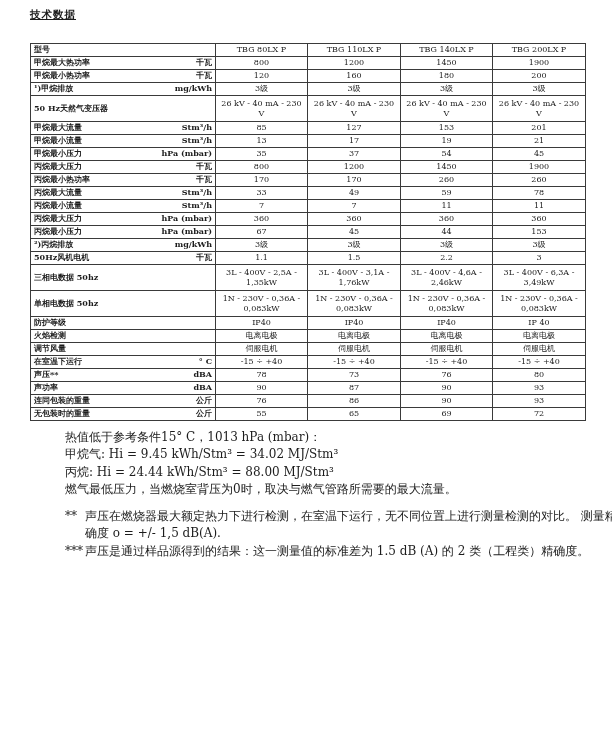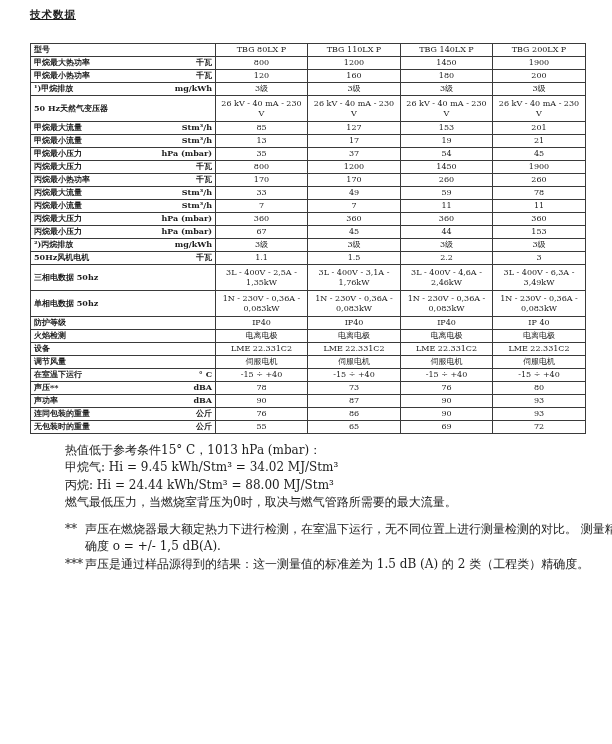--- a/index.html
+++ b/index.html
@@ -303,32 +303,20 @@
             </div>
           </td>
           <td class="val">电离电极</td>
           <td class="val">电离电极</td>
           <td class="val">电离电极</td>
           <td class="val">电离电极</td>
         </tr>
         <tr>
           <td class="label-cell">
             <div class="label-wrap">
-              <span>设备</span>
-              <span class="unit"></span>
-            </div>
-          </td>
-          <td class="val">LME 22.331C2</td>
-          <td class="val">LME 22.331C2</td>
-          <td class="val">LME 22.331C2</td>
-          <td class="val">LME 22.331C2</td>
-        </tr>
-        <tr>
-          <td class="label-cell">
-            <div class="label-wrap">
               <span>调节风量</span>
               <span class="unit"></span>
             </div>
           </td>
           <td class="val">伺服电机</td>
           <td class="val">伺服电机</td>
           <td class="val">伺服电机</td>
           <td class="val">伺服电机</td>
         </tr>
         <tr>

